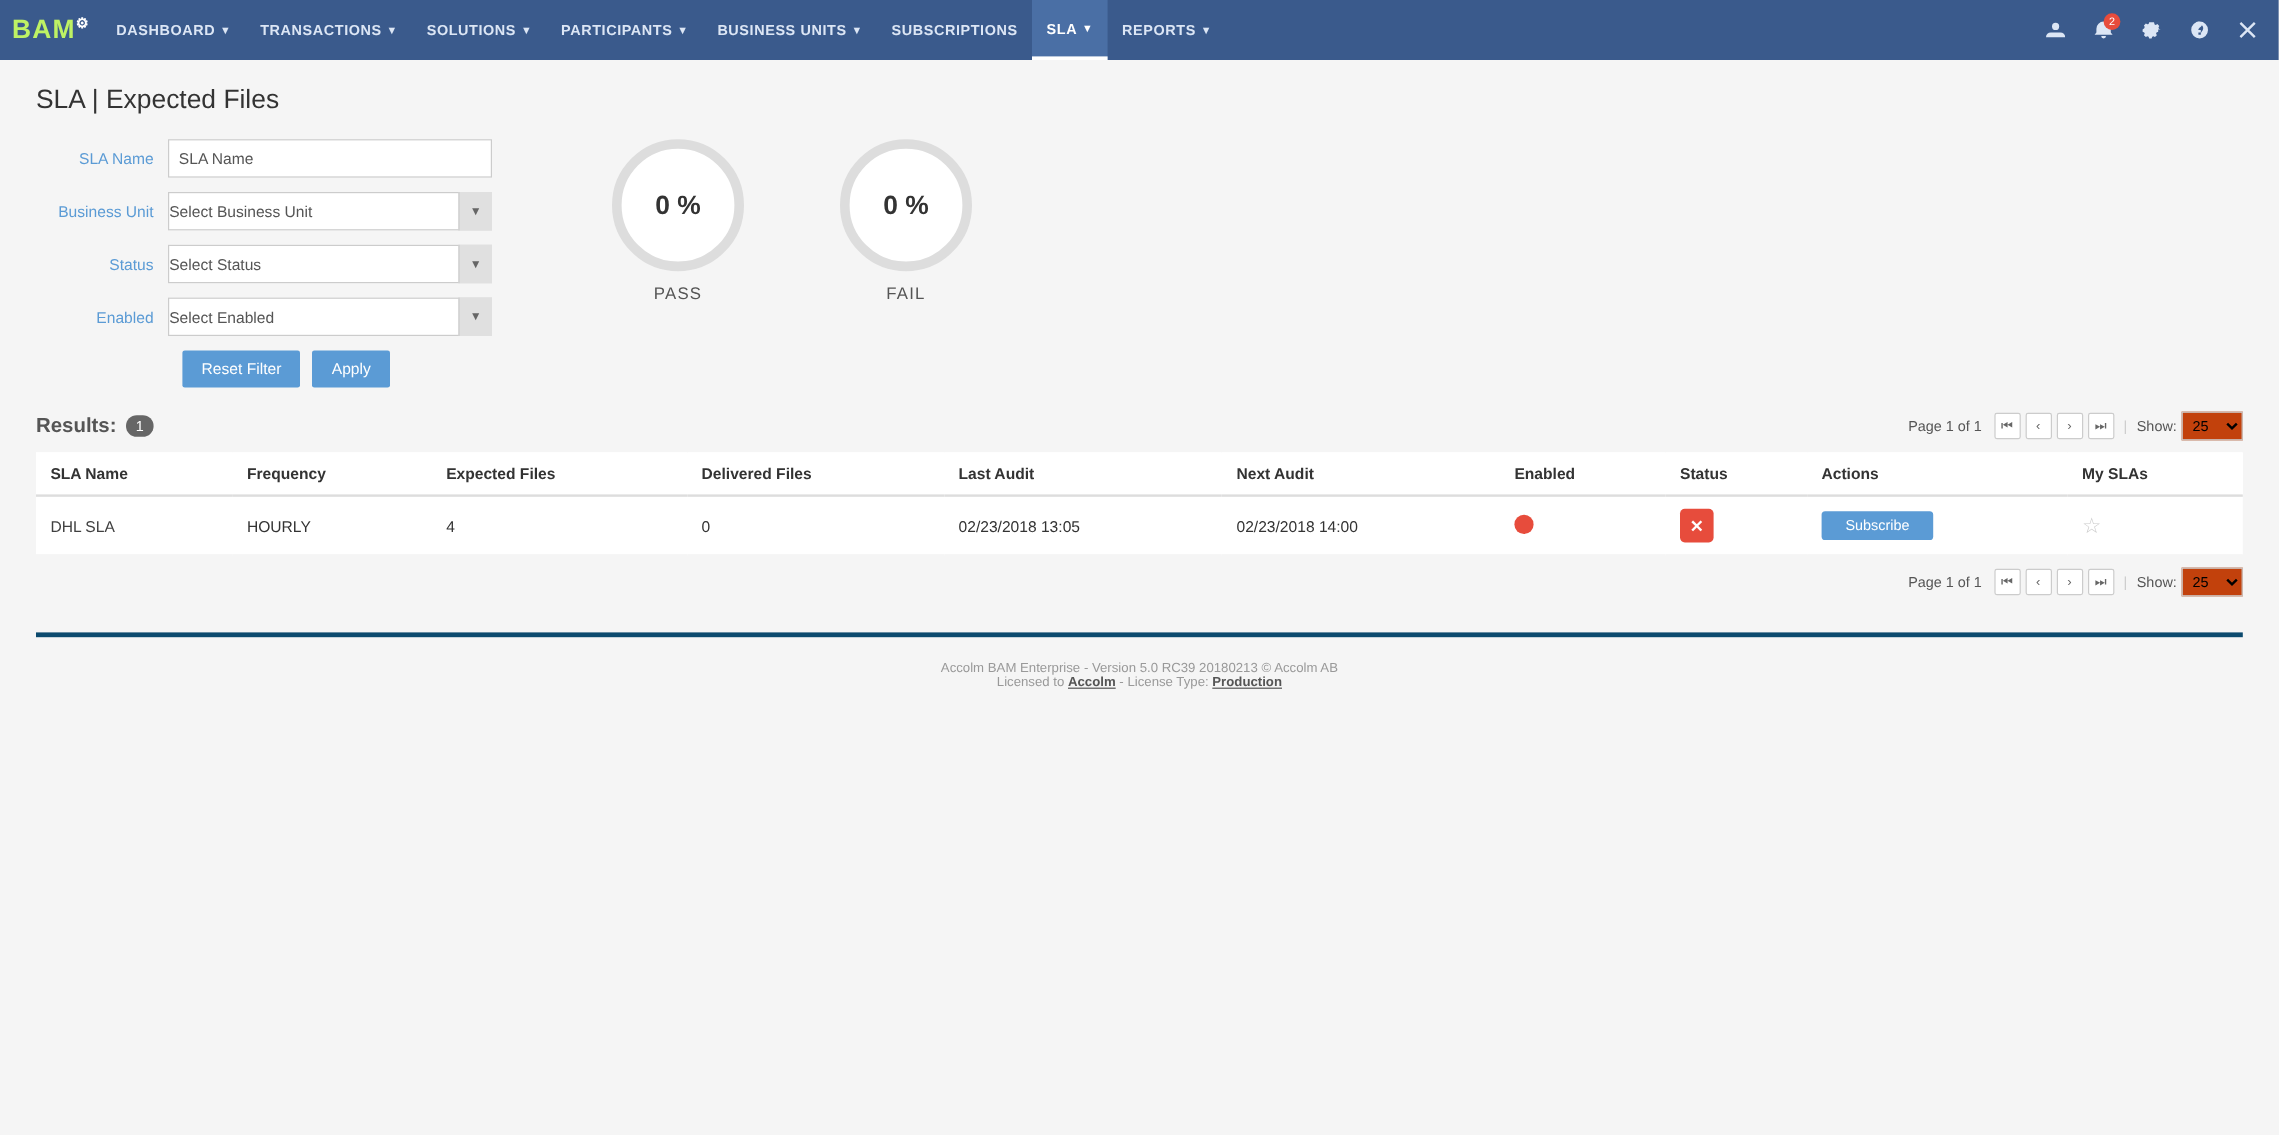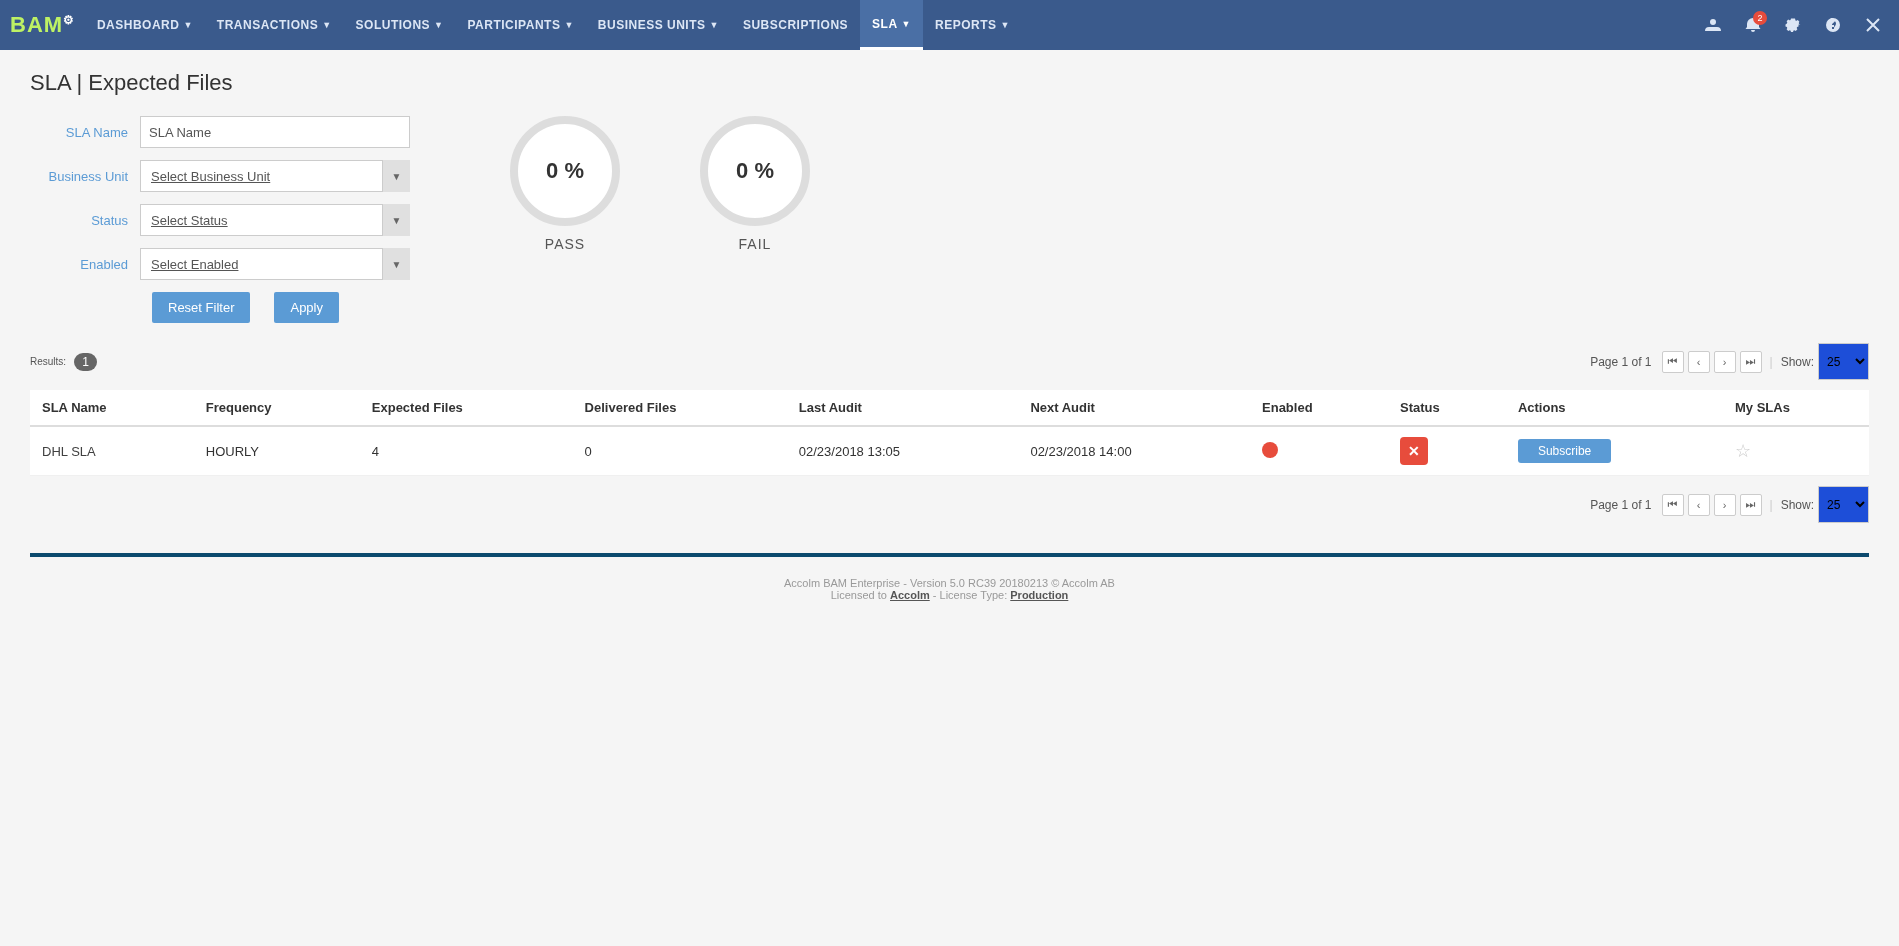--- a/index.html
+++ b/index.html
@@ -100,43 +100,42 @@
       background: #fff;
       color: #555;
     }
     .filter-select-wrapper {
       position: relative;
       width: 270px;
     }
     .filter-select {
       width: 100%;
       height: 32px;
-      padding: 4px 10px;
+      padding: 4px 0;
       border: 1px solid #ccc;
       font-size: 13px;
       background: #fff;
       color: #555;
       appearance: none;
       cursor: pointer;
-      text-decoration: underline;
     }
     .select-arrow {
       position: absolute;
       right: 0; top: 0;
       width: 28px; height: 32px;
       background: #e0e0e0;
       border-left: 1px solid #ccc;
       display: flex; align-items: center; justify-content: center;
       font-size: 10px;
       color: #666;
       pointer-events: none;
     }
     .filter-buttons {
       display: flex;
-      gap: 24px;
+      gap: 10px;
       margin-top: 6px;
       margin-left: 122px;
     }
     .btn-reset {
       background: #5b9bd5;
       color: #fff;
       border: none;
       padding: 8px 16px;
       cursor: pointer;
       font-size: 13px;
@@ -182,21 +181,21 @@
     }
 
     
     .results-bar {
       display: flex;
       align-items: center;
       justify-content: space-between;
       margin: 20px 0 10px 0;
     }
     .results-left { display: flex; align-items: center; gap: 8px; }
-    .results-label { font-size: 10px; color: #555; font-weight: normal; }
+    .results-label { font-size: 17px; color: #555; font-weight: bold; }
     .results-badge {
       background: #666;
       color: #fff;
       border-radius: 10px;
       padding: 2px 8px;
       font-size: 12px;
     }
     .pagination {
       display: flex;
       align-items: center;
@@ -211,23 +210,23 @@
       background: #fff;
       display: flex; align-items: center; justify-content: center;
       cursor: pointer;
       font-size: 11px;
       color: #666;
       border-radius: 2px;
     }
     .pag-divider { margin: 0 4px; color: #ccc; }
     .show-label { color: #555; }
     .show-select {
-      height: 37px;
+      height: 24px;
       border: 1px solid #ccc;
-      background: #1d4ed8;
+      background: #c2410c;
       font-size: 12px;
       padding: 0 4px;
       cursor: pointer;
     }
 
     
     .data-table {
       width: 100%;
       border-collapse: collapse;
       background: #fff;

